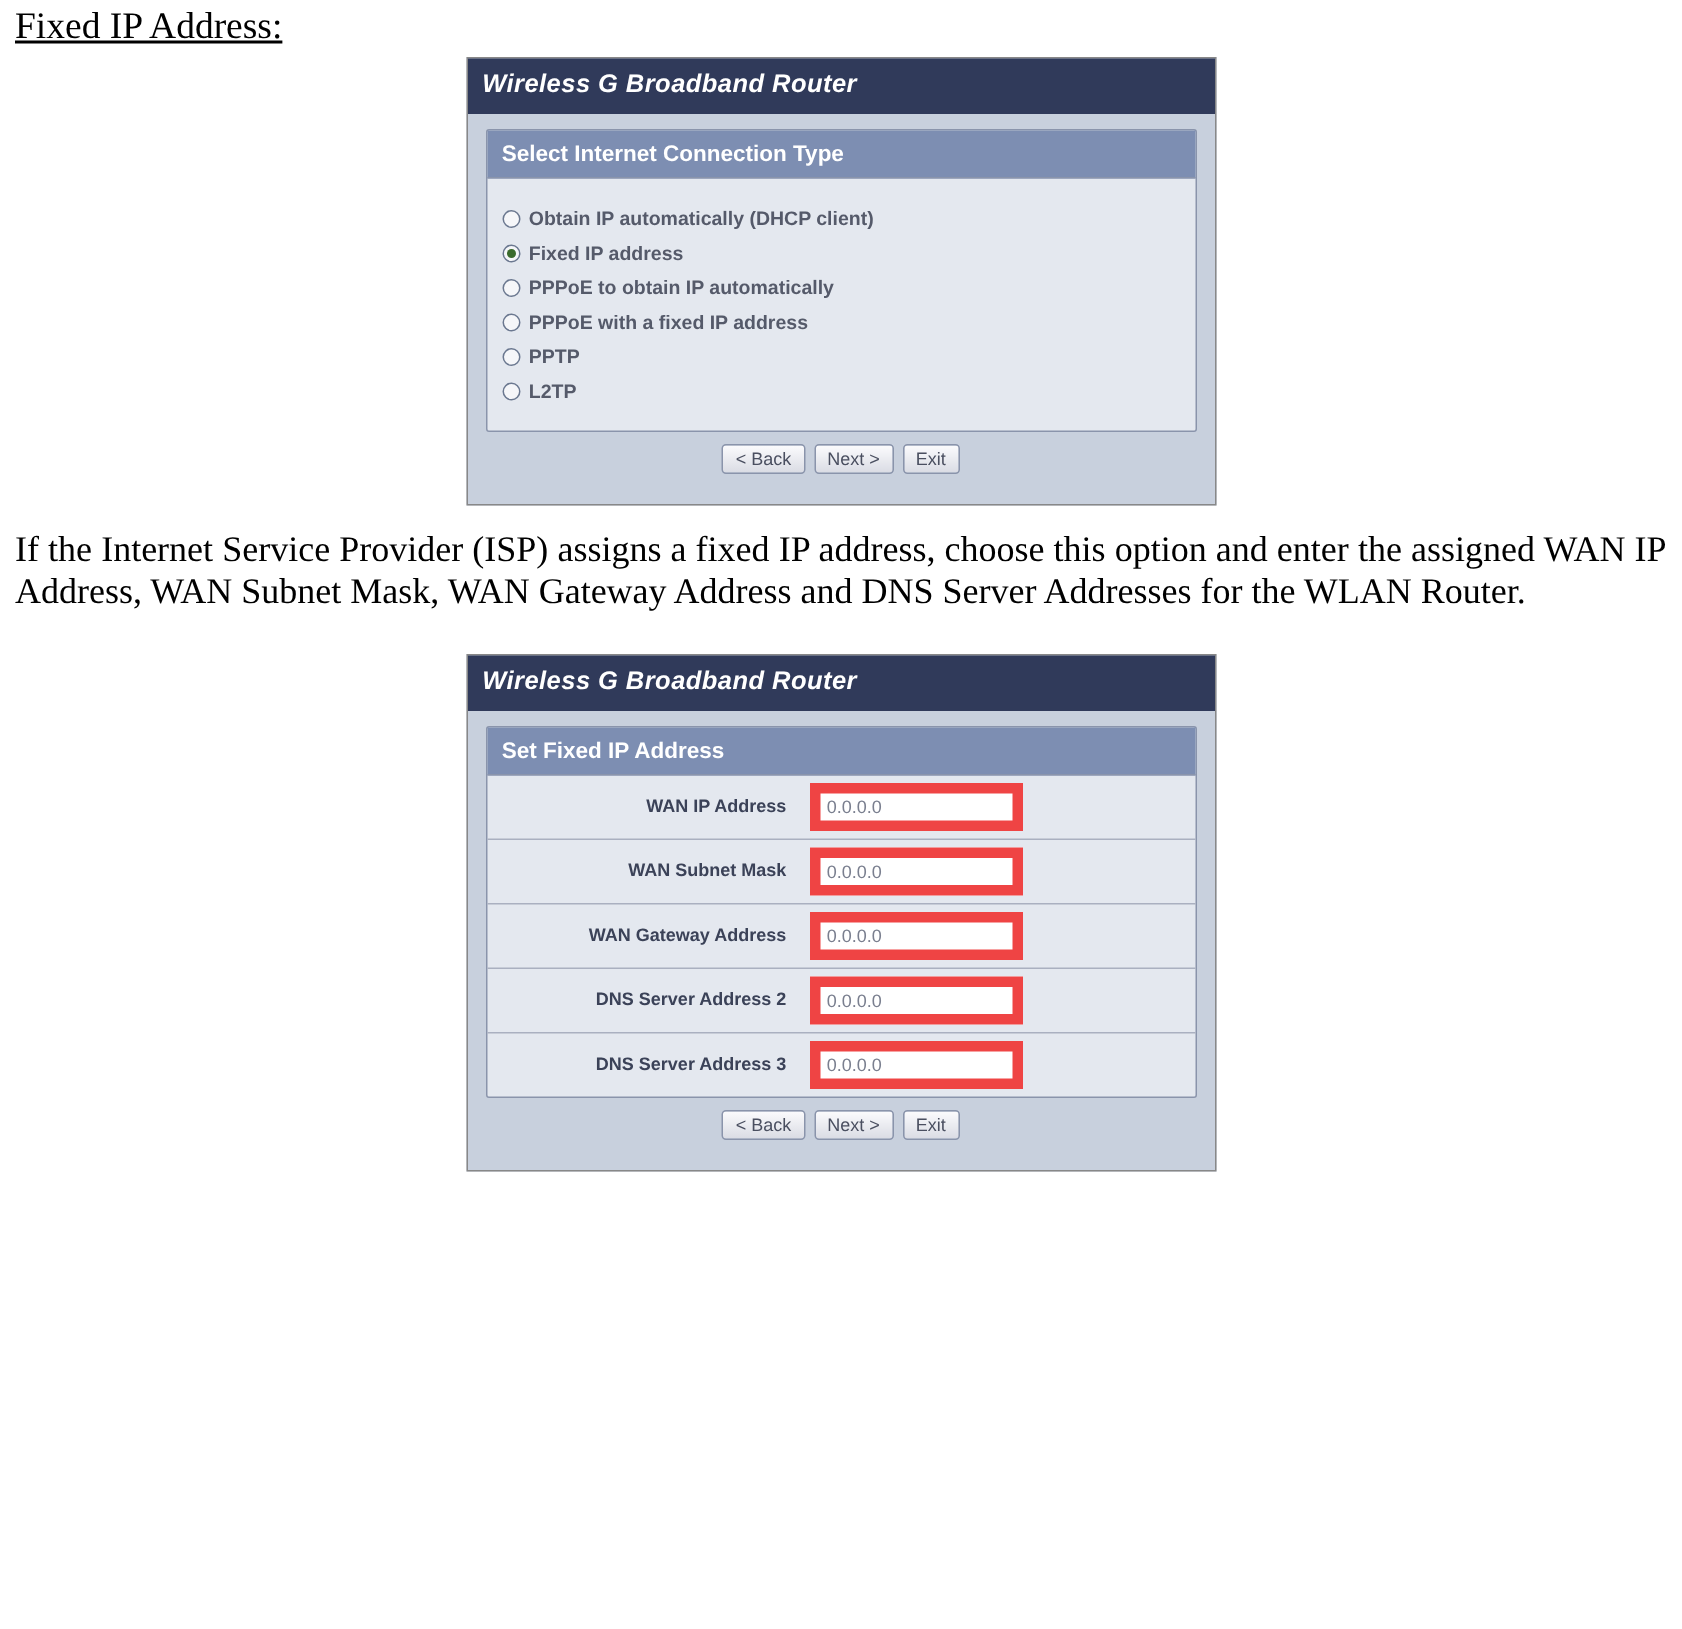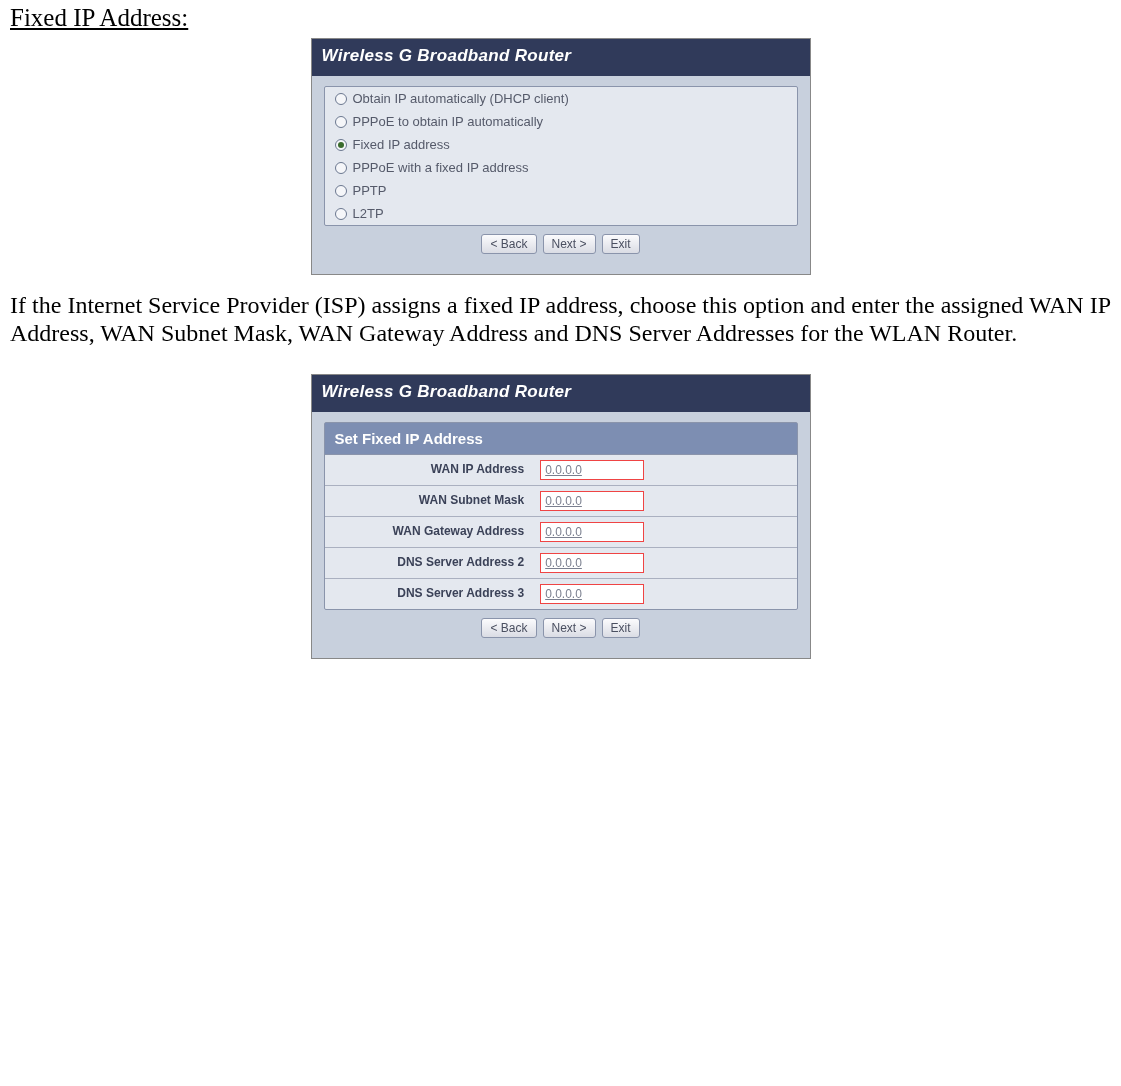--- a/index.html
+++ b/index.html
@@ -43,21 +43,22 @@
     }
     .inner-header {
       background: #7d8eb2;
       color: #fff;
       font-weight: bold;
       font-size: 15px;
       padding: 7px 10px;
       border-bottom: 1px solid #8a94ab;
     }
     .radio-list {
-      padding: 0 0;
+      padding: 15px 0;
+      font-weight: bold;
     }
     .radio-row {
       display: flex;
       align-items: center;
       gap: 6px;
       padding: 4px 10px;
       color: #555a6a;
       font-size: 13px;
     }
     .radio-circle {
@@ -116,52 +117,52 @@
     }
     .form-label {
       text-align: right;
       font-weight: bold;
       color: #3b4258;
       font-size: 12px;
       width: 44%;
       line-height: 1.15;
     }
     .form-input {
-      width: 104px;
-      border: 1px solid #ef4444;
+      width: 142px;
+      border: 7px solid #ef4444;
       background: #fff;
       font-size: 12px;
       color: #7a7f8f;
       padding: 2px 4px;
       font-family: Arial, Helvetica, sans-serif;
-      text-decoration: underline;
     }
   </style>
 </head>
 <body>
 
 <div class="section-heading">Fixed IP Address:</div>
 
 <div class="router-panel">
   <div class="router-title">Wireless G Broadband Router</div>
   <div class="router-body">
     <div class="inner-box">
+      <div class="inner-header">Select Internet Connection Type</div>
       <div class="radio-list">
 
         <div class="radio-row">
           <span class="radio-circle"></span>
           <span>Obtain IP automatically (DHCP client)</span>
-        </div>
-        <div class="radio-row">
-          <span class="radio-circle"></span>
-          <span>PPPoE to obtain IP automatically</span>
         </div>
         <div class="radio-row">
           <span class="radio-circle selected"></span>
           <span>Fixed IP address</span>
+        </div>
+        <div class="radio-row">
+          <span class="radio-circle"></span>
+          <span>PPPoE to obtain IP automatically</span>
         </div>
         <div class="radio-row">
           <span class="radio-circle"></span>
           <span>PPPoE with a fixed IP address</span>
         </div>
         <div class="radio-row">
           <span class="radio-circle"></span>
           <span>PPTP</span>
         </div>
         <div class="radio-row">

